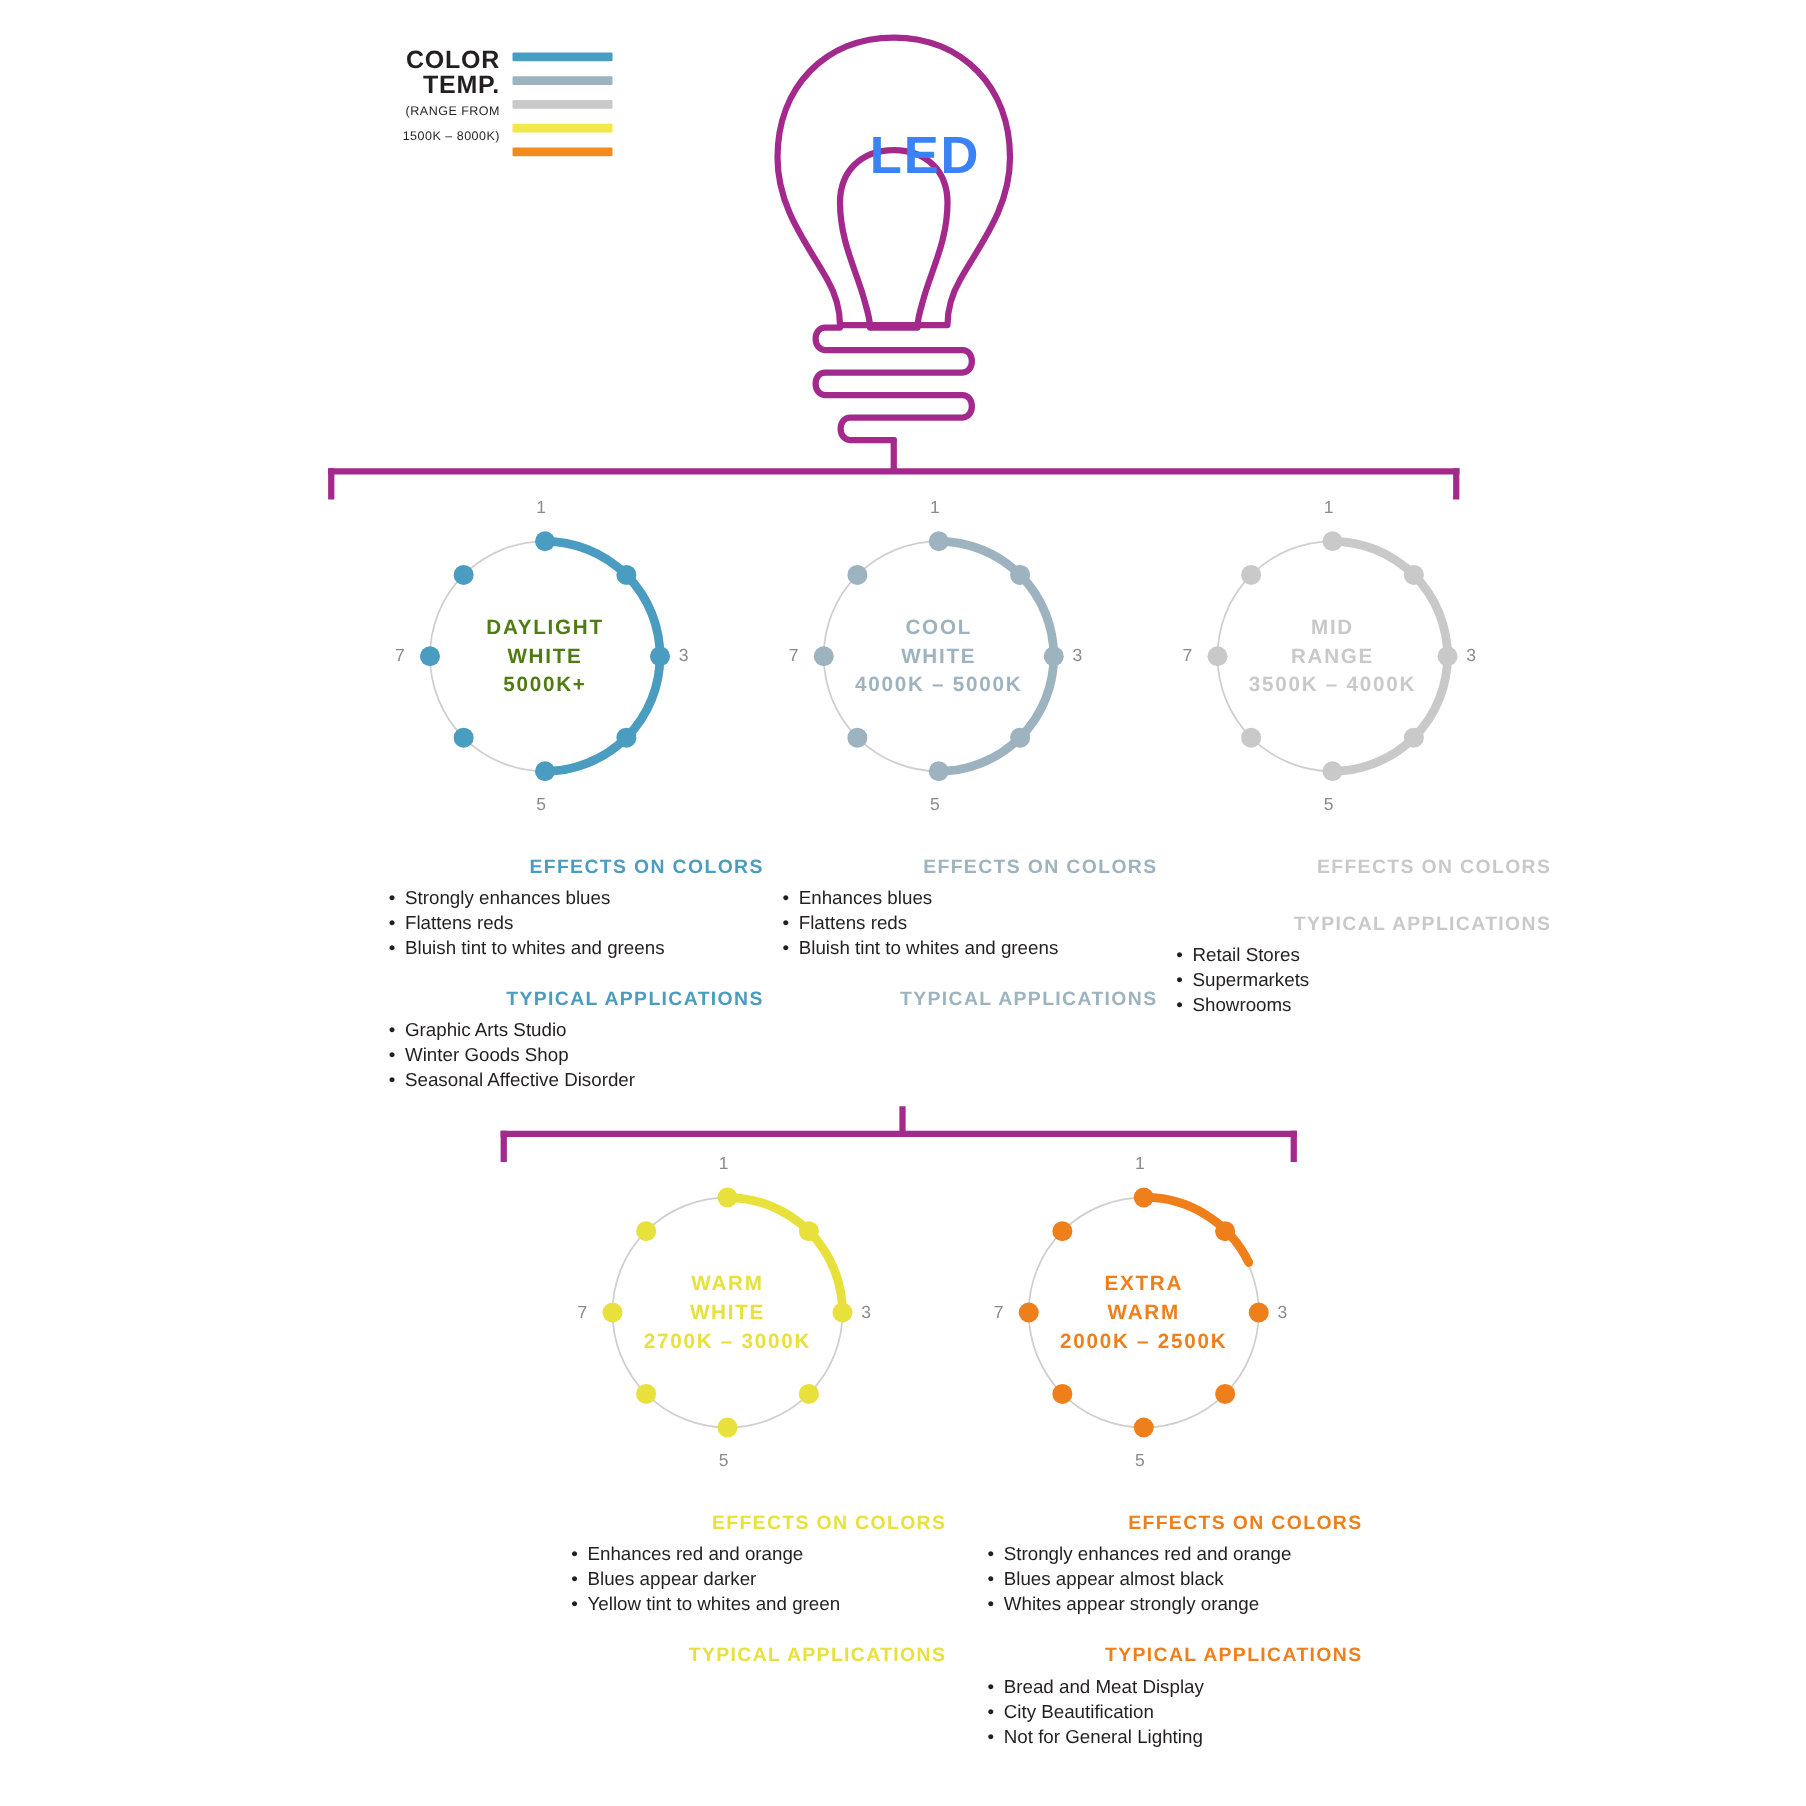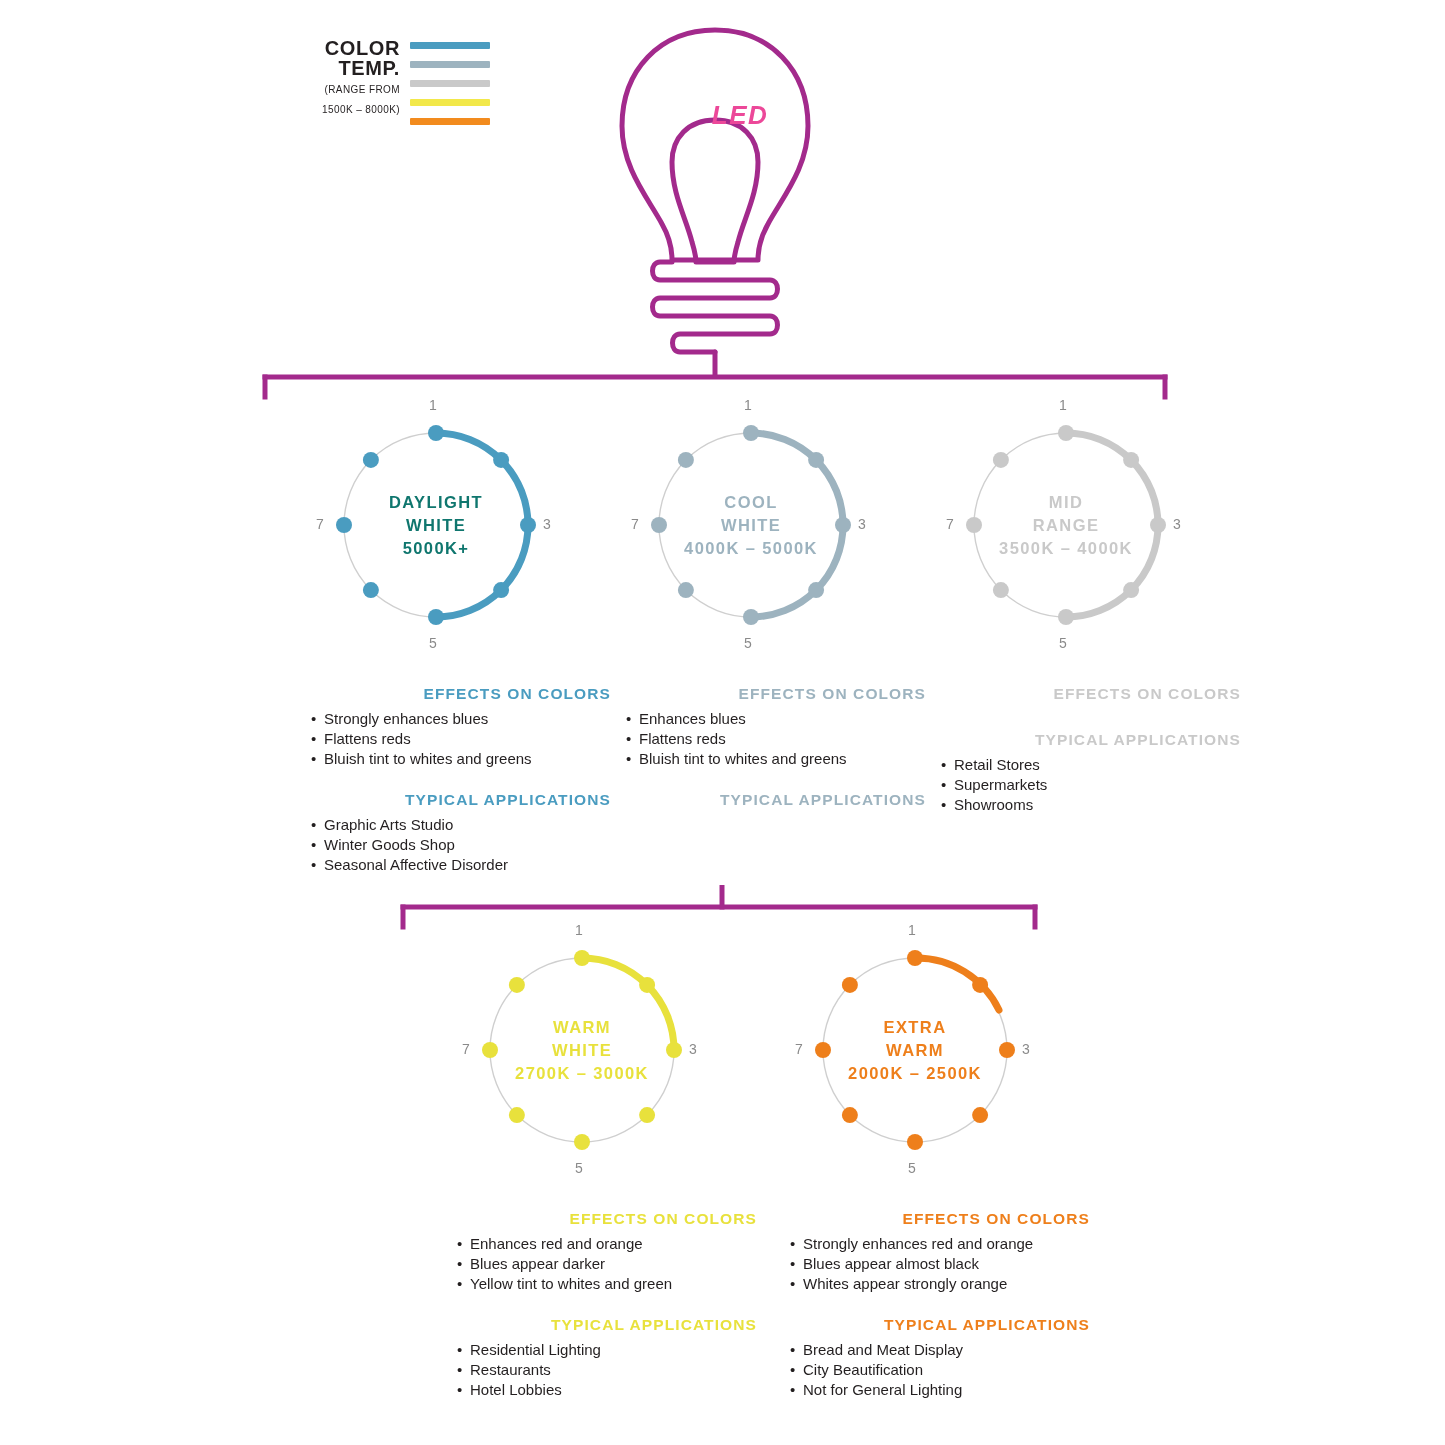--- a/index.html
+++ b/index.html
@@ -60,25 +60,24 @@
     position: absolute;
     left: 600px;
     top: 18px;
   }
   #bulb .bulb-label {
     position: absolute;
     left: 80px;
     top: 82px;
     width: 120px;
     text-align: center;
-    font-size: 26px;
+    font-size: 42px;
     font-weight: bold;
     letter-spacing: 1.5px;
-    color: #ec4899;
-    font-style: italic;
+    color: #3b82f6;
   }
 
   
   .connector {
     position: absolute;
   }
 
   
   .col {
     position: absolute;
@@ -210,21 +209,21 @@
       <path d="M125 33 A92 92 0 0 1 125 217" fill="none" stroke="#4a9cc0" stroke-width="7" stroke-linecap="round"></path>
       <circle cx="125" cy="33" r="8" fill="#4a9cc0"></circle>
       <circle cx="190.1" cy="59.9" r="8" fill="#4a9cc0"></circle>
       <circle cx="217" cy="125" r="8" fill="#4a9cc0"></circle>
       <circle cx="190.1" cy="190.1" r="8" fill="#4a9cc0"></circle>
       <circle cx="125" cy="217" r="8" fill="#4a9cc0"></circle>
       <circle cx="59.9" cy="190.1" r="8" fill="#4a9cc0"></circle>
       <circle cx="33" cy="125" r="8" fill="#4a9cc0"></circle>
       <circle cx="59.9" cy="59.9" r="8" fill="#4a9cc0"></circle>
     </svg>
-    <div class="center-label" style="color: #0f766e;">
+    <div class="center-label" style="color: #4d7c0f;">
       <div>DAYLIGHT</div>
       <div>WHITE</div>
       <div>5000K+</div>
     </div>
     <div class="tick" style="left:118px; top:-3px;">1</div>
     <div class="tick" style="left:232px; top:116px;">3</div>
     <div class="tick" style="left:118px; top:235px;">5</div>
     <div class="tick" style="left:5px; top:116px;">7</div>
   </div>
 
@@ -354,25 +353,20 @@
     <div class="section-head" style="color: rgb(232, 225, 60);">EFFECTS ON COLORS</div>
     <ul class="bullets">
       <li>Enhances red and orange</li>
       <li>Blues appear darker</li>
       <li>Yellow tint to whites and green</li>
     </ul>
   </div>
   <div class="block-gap"></div>
   <div>
     <div class="section-head" style="color: rgb(232, 225, 60);">TYPICAL APPLICATIONS</div>
-    <ul class="bullets">
-      <li>Residential Lighting</li>
-      <li>Restaurants</li>
-      <li>Hotel Lobbies</li>
-    </ul>
   </div>
 </div>
 
 <div class="col" style="left:790px; top:925px;">
   <div class="dial">
     <svg width="250" height="250" viewBox="0 0 250 250">
       <circle cx="125" cy="125" r="92" fill="none" stroke="#cfcfcf" stroke-width="1.4"></circle>
       <path d="M125 33 A92 92 0 0 1 209 85" fill="none" stroke="#ee7f1b" stroke-width="7" stroke-linecap="round"></path>
       <circle cx="125" cy="33" r="8" fill="#ee7f1b"></circle>
       <circle cx="190.1" cy="59.9" r="8" fill="#ee7f1b"></circle>

